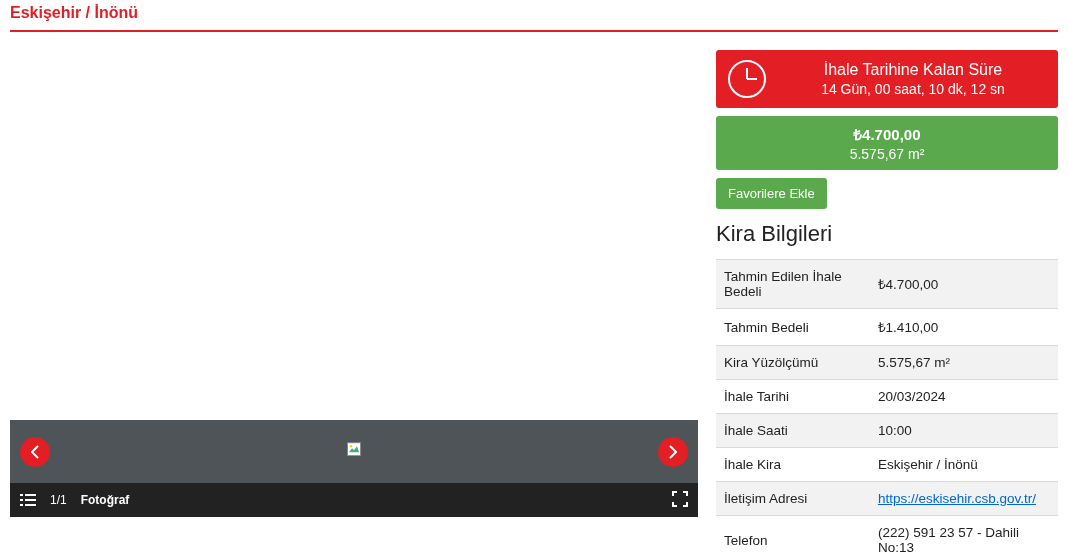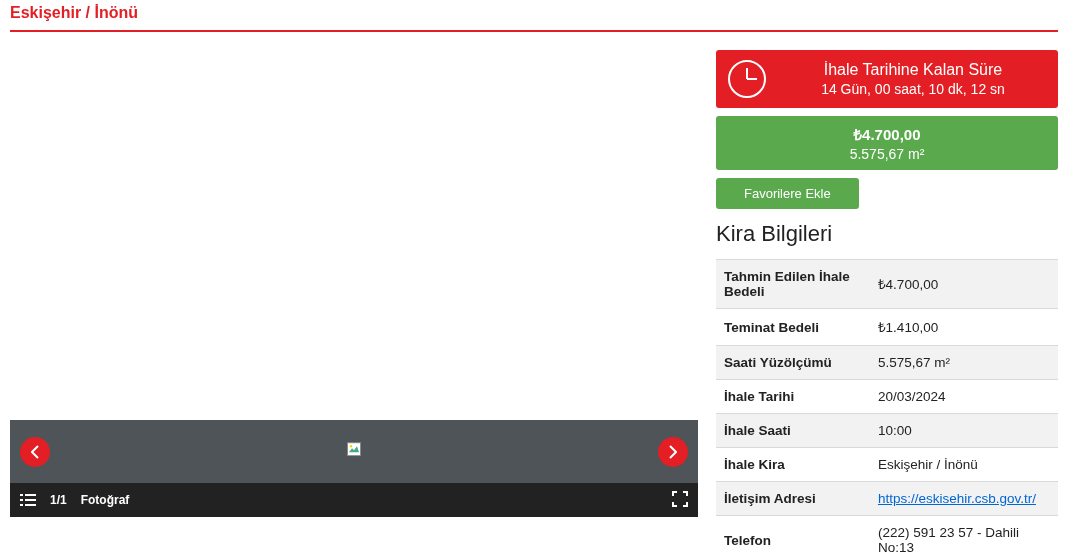--- a/index.html
+++ b/index.html
@@ -12,41 +12,41 @@
   .image-area { height: 370px; background: #fff; }
   .thumbs { height: 63px; background: #4f5458; position: relative; display: flex; align-items: center; }
   .nav-circle { width: 30px; height: 30px; border-radius: 50%; background: #e31e24; display: flex; align-items: center; justify-content: center; cursor: pointer; position: absolute; }
   .nav-circle.prev { left: 10px; }
   .nav-circle.next { right: 10px; }
   .nav-circle svg { width: 8px; height: 14px; fill: #fff; }
   .broken-img { position: absolute; left: 50%; top: 50%; transform: translate(-50%,-70%); width: 14px; height: 14px; }
   .broken-img svg { width: 14px; height: 14px; }
   .footer { height: 34px; background: #222; color: #fff; display: flex; align-items: center; padding: 0 10px; font-size: 12px; gap: 14px; }
   .footer .list-icon svg { width: 16px; height: 14px; fill: #fff; vertical-align: middle; }
-  .footer .counter { font-weight: 700; }
+  .footer .counter { font-weight: 400; }
   .footer .label { font-weight: 700; }
   .footer .expand { margin-left: auto; }
   .footer .expand svg { width: 16px; height: 16px; stroke: #fff; fill: none; stroke-width: 2; }
   .right { flex: 1; display: flex; flex-direction: column; gap: 8px; }
   .countdown { background: #e31e24; color: #fff; border-radius: 3px; padding: 10px 12px; display: flex; align-items: center; gap: 14px; }
   .countdown .clock { width: 38px; height: 38px; border: 2.5px solid #fff; border-radius: 50%; position: relative; flex-shrink: 0; }
   .countdown .clock::before { content:""; position:absolute; left:50%; top:50%; width:2px; height:11px; background:#fff; transform-origin: bottom center; transform: translate(-50%,-100%); }
   .countdown .clock::after { content:""; position:absolute; left:50%; top:50%; width:10px; height:2px; background:#fff; transform: translate(0,-50%); }
   .countdown .cd-text { text-align: center; flex: 1; }
   .countdown .cd-title { font-size: 16px; font-weight: 400; }
   .countdown .cd-value { font-size: 14px; font-weight: 400; margin-top: 2px; }
   .greenbox { background: #5aaa4d; color: #fff; text-align: center; border-radius: 3px; padding: 8px 0; }
   .greenbox .price { font-size: 15px; font-weight: 600; }
   .greenbox .area { font-size: 14px; margin-top: 2px; }
-  .fav-btn { background: #5aaa4d; color: #fff; border: none; border-radius: 3px; padding: 8px 28px; font-size: 13px; cursor: pointer; align-self: flex-start; }
+  .fav-btn { background: #5aaa4d; color: #fff; border: none; border-radius: 3px; padding: 8px 12px; font-size: 13px; cursor: pointer; align-self: flex-start; }
   .section-title { font-size: 22px; text-align: left; margin-top: 4px; font-weight: 400; }
   .info-table { width: 100%; border-collapse: collapse; margin-top: 4px; }
   .info-table tr { border-top: 1px solid #d9d9d9; }
   .info-table td { padding: 9px 8px; font-size: 13.5px; vertical-align: middle; }
-  .info-table td.label { font-weight: 700; background: #f2f2f2; width: 45%; }
+  .info-table td.label { font-weight: 400; background: #f2f2f2; width: 45%; }
   .info-table tr:nth-child(odd) td { background: #f2f2f2; }
   .info-table tr:nth-child(odd) td.value { background: #f2f2f2; }
   .info-table tr:nth-child(even) td { background: #fff; }
   .info-table a { color: #0066d6; text-decoration: underline; }
 </style>
 </head>
 <body>
 
 <div class="container">
   <div class="breadcrumb">Eskişehir / İnönü</div>
@@ -108,25 +108,25 @@
       </div>
       <button class="fav-btn">Favorilere Ekle</button>
       <div class="section-title">Kira Bilgileri</div>
       <table class="info-table">
         <tbody id="info-rows">
             <tr>
               <td class="label">Tahmin Edilen İhale Bedeli</td>
               <td class="value">₺4.700,00</td>
             </tr>
             <tr>
-              <td class="label">Teminat Bedeli</td>
+              <td class="label">Tahmin Bedeli</td>
               <td class="value">₺1.410,00</td>
             </tr>
             <tr>
-              <td class="label">Saati Yüzölçümü</td>
+              <td class="label">Kira Yüzölçümü</td>
               <td class="value">5.575,67 m²</td>
             </tr>
             <tr>
               <td class="label">İhale Tarihi</td>
               <td class="value">20/03/2024</td>
             </tr>
             <tr>
               <td class="label">İhale Saati</td>
               <td class="value">10:00</td>
             </tr>

